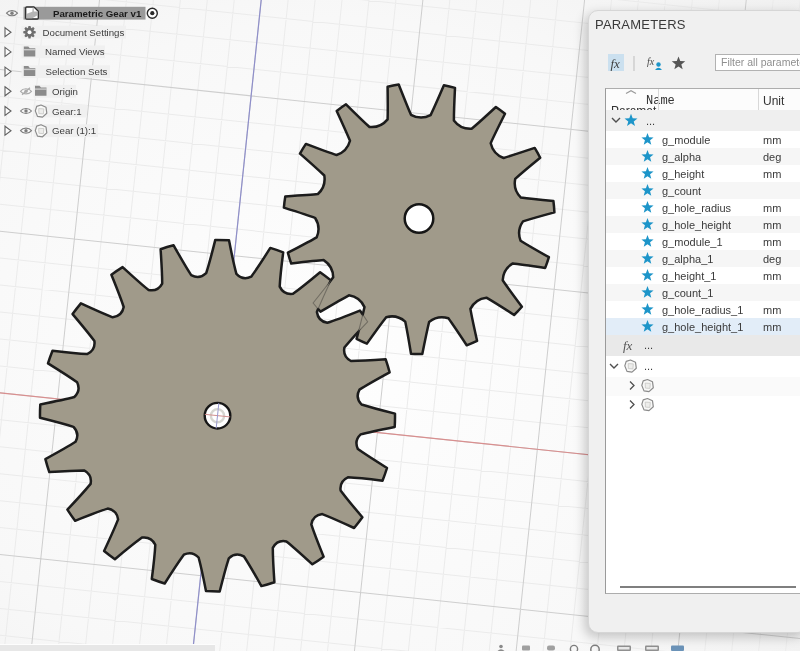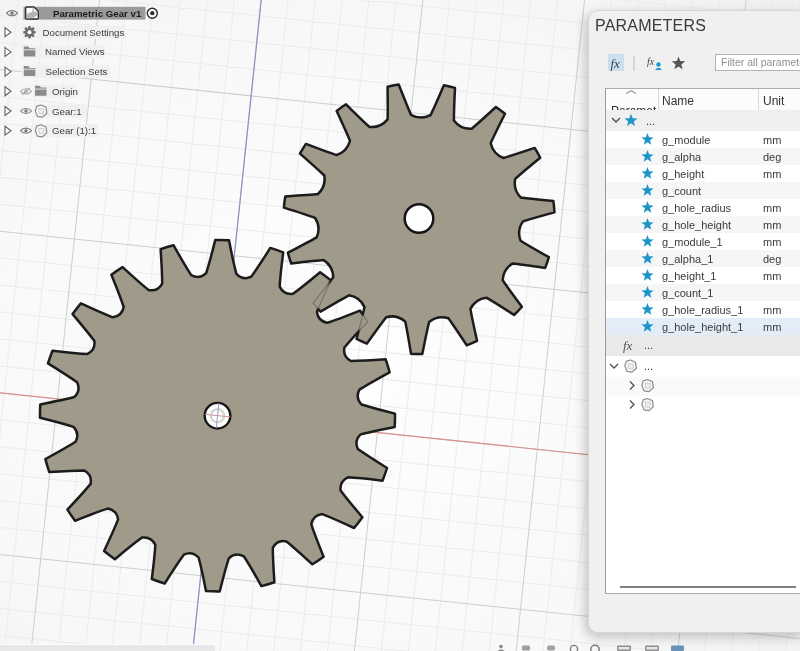--- a/index.html
+++ b/index.html
@@ -122,35 +122,35 @@
         <path d="M20.5 130.7 C 23.0 127.3 29.0 127.3 31.5 130.7 C 29.0 134.1 23.0 134.1 20.5 130.7 Z"></path>
         <circle cx="26.0" cy="130.7" r="1.7" fill="#7d7d7d" stroke="none"></circle>
       </g>
       <g transform="translate(34.5,124.2)">
         <path d="M6.5 0.5 L11.5 2.8 L12.3 8.7 L8 12.6 L3 11.9 L0.8 6.4 L2.2 1.9 Z" fill="#f8f8f7" stroke="#8b8b8b" stroke-width="1.2" stroke-linejoin="round"></path>
         <path d="M4.2 4.1 L9.3 4.4 L8.9 9.4 L4.4 9.1 Z" fill="#ededeb" stroke="#c6c6c4" stroke-width="0.8"></path>
       </g>
       <text x="52.0" y="134.2" font-size="9.7" fill="#3d3d3d">Gear (1):1</text>
     </svg>
 <div class="abs" style="left:588px;top:10px;width:220px;height:623px;background:#f0f0f0;border-radius:10px;box-shadow:-3px 4px 12px rgba(0,0,0,0.22);border:1px solid #d6d6d6;">
-      <div class="abs" style="left:6px;top:6px;font-size:16px;color:#3a3a3a;letter-spacing:0.2px;">PARAMETERS</div>
+      <div class="abs" style="left:6px;top:6px;font-size:13px;color:#3a3a3a;letter-spacing:0.2px;">PARAMETERS</div>
       <div class="abs" style="left:19px;top:43px;width:16px;height:17px;background:#cbe0ef;"></div>
       <svg class="abs" style="left:17px;top:41px" width="180" height="22">
         <text x="4.5" y="15.5" font-size="13" font-style="italic" font-family="Liberation Serif, serif" fill="#3f3f3f">fx</text>
         <line x1="28" y1="4" x2="28" y2="19" stroke="#bdbdbd" stroke-width="1"></line>
         <text x="41" y="13" font-size="10" font-style="italic" font-family="Liberation Serif, serif" fill="#4a4a4a">fx</text>
         <circle cx="52.5" cy="12.5" r="2.2" fill="#1d95c9"></circle>
         <path d="M49 18 Q52.5 13.5 56 18 Z" fill="#1d95c9"></path>
         <polygon points="72.50,4.40 70.75,9.09 65.75,9.31 69.66,12.42 68.33,17.24 72.50,14.48 76.67,17.24 75.34,12.42 79.25,9.31 74.25,9.09" fill="#555555"></polygon>
       </svg>
       <div class="abs" style="left:126px;top:43px;width:100px;height:17px;background:#fff;border:1px solid #b2b2b2;font-size:10.5px;color:#8f8f8f;line-height:15px;padding-left:5px;white-space:nowrap;overflow:hidden;">Filter all parameters</div>
       <div class="abs" style="left:16px;top:77px;width:200px;height:506px;background:#fff;border:1px solid #adadad;border-left:1.5px solid #9a9a9a;overflow:hidden;">
         <div class="abs" style="left:0;top:0;width:200px;height:22px;background:#fcfcfc;border-bottom:1px solid #d0d0d0;font-size:12px;color:#333;">
           <span class="abs" style="left:5px;top:15px;">Paramet</span>
-          <span class="abs" style="left:56px;top:5px;">Name</span>
+          <span class="abs" style="left:40px;top:5px;font-family:Liberation Mono, monospace;">Name</span>
           <span class="abs" style="left:157px;top:5px;">Unit</span>
           <div class="abs" style="left:52px;top:0;width:1px;height:22px;background:#d8d8d8;"></div>
           <div class="abs" style="left:152px;top:0;width:1px;height:22px;background:#d8d8d8;"></div>
         </div>
         <svg class="abs" style="left:18px;top:0px" width="14" height="7">
           <path d="M2 4.5 L7 1.8 L12 4.5" stroke="#9a9a9a" stroke-width="1.2" fill="none"></path>
         </svg>
         <div class="abs" style="left:0;top:21px;width:200px;height:21px;background:#efefef;"></div>
         <svg class="abs" style="left:0;top:21px" width="200" height="21">
           <path d="M6 8 L10 12 L14 8" stroke="#4f4f4f" stroke-width="1.4" fill="none"></path>

